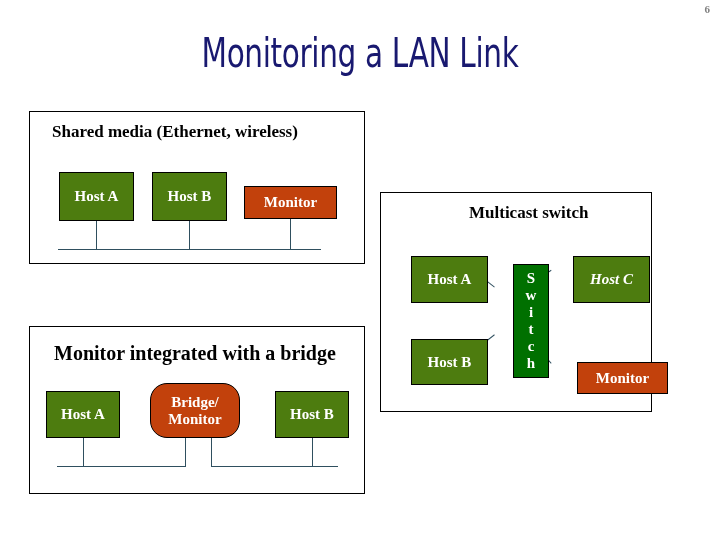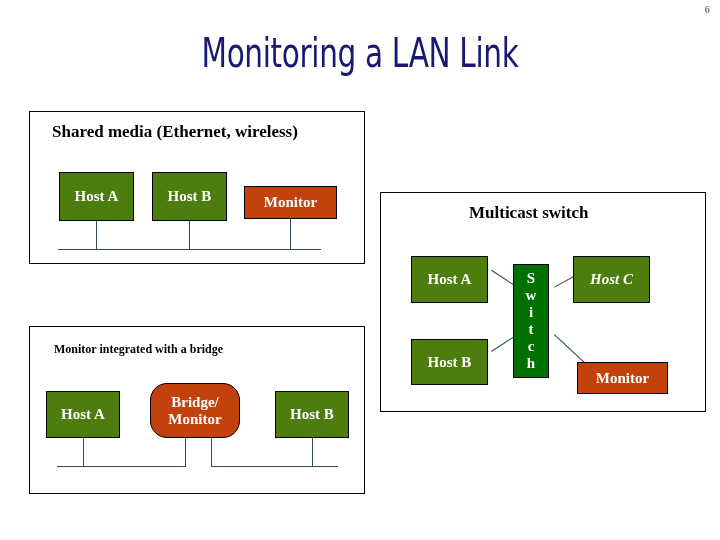--- a/index.html
+++ b/index.html
@@ -52,31 +52,31 @@
   
   .panel {
     position: absolute;
     border: 1.5px solid #000000;
     background: #ffffff;
     box-sizing: border-box;
     padding-left: 24px;
   }
   #panel-shared-media { left: 29px;  top: 111px; width: 336px; height: 153px; }
   #panel-bridge       { left: 29px;  top: 326px; width: 336px; height: 168px; }
-  #panel-switch       { left: 380px; top: 192px; width: 326px; height: 220px; }
+  #panel-switch       { left: 380px; top: 192px; width: 272px; height: 220px; }
 
   .panel-heading {
     position: absolute;
     font-family: "Liberation Serif", serif;
     font-weight: bold;
     color: #000000;
     white-space: nowrap;
   }
   #heading-shared-media { left: 22px;  top: 10px;  font-size: 17px; }
-  #heading-bridge       { left: 24px;  top: 15px;  font-size: 12px; }
+  #heading-bridge       { left: 24px;  top: 15px;  font-size: 20px; }
   #heading-switch       { left: 88px;  top: 10px;  font-size: 17px; }
 
   
   .node {
     position: absolute;
     box-sizing: border-box;
     border: 1.2px solid #000000;
     display: flex;
     align-items: center;
     justify-content: center;

